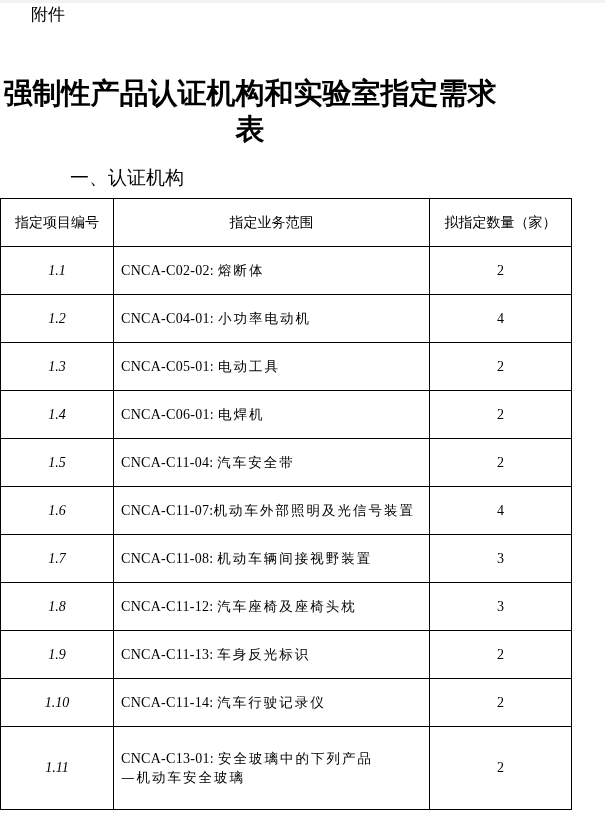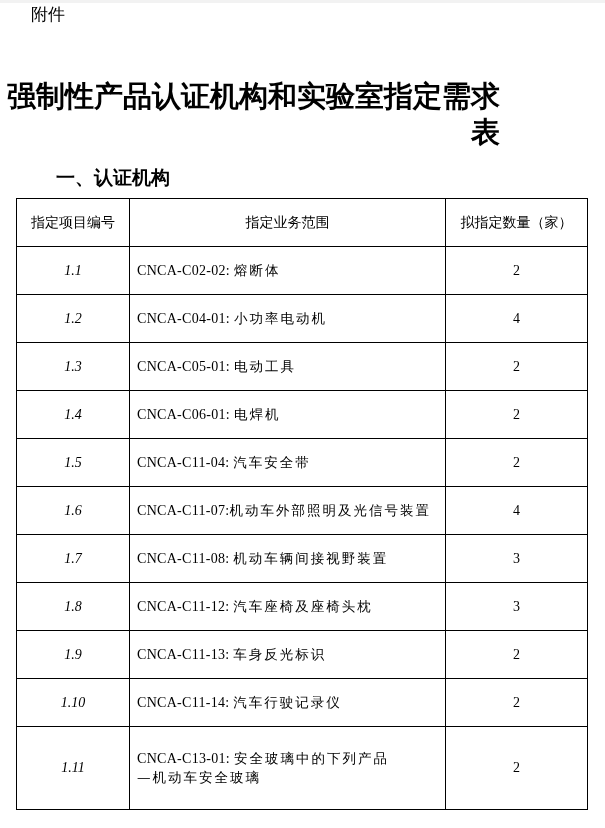--- a/index.html
+++ b/index.html
@@ -27,38 +27,38 @@
     top: 2px;
     font-size: 17px;
     line-height: 24px;
     letter-spacing: 0px;
   }
   .doc-title {
     position: absolute;
     left: 0;
     top: 78px;
     width: 500px;
-    text-align: right;
-    font-family: Liberation Serif, serif;
+    text-align: center;
+    font-family: Liberation Mono, monospace;
     font-weight: bold;
     font-size: 29px;
     line-height: 36px;
     letter-spacing: 0px;
   }
   .section-heading {
     position: absolute;
-    left: 56px;
+    left: 70px;
     top: 164px;
     font-size: 19px;
     line-height: 26px;
-    font-weight: bold;
+    font-weight: normal;
   }
   table.req {
     position: absolute;
-    left: 16px;
+    left: 0;
     top: 198px;
     border-collapse: collapse;
     table-layout: fixed;
     width: 571px;
   }
   table.req th, table.req td {
     border: 1.5px solid #000;
     padding: 0;
     vertical-align: middle;
   }

